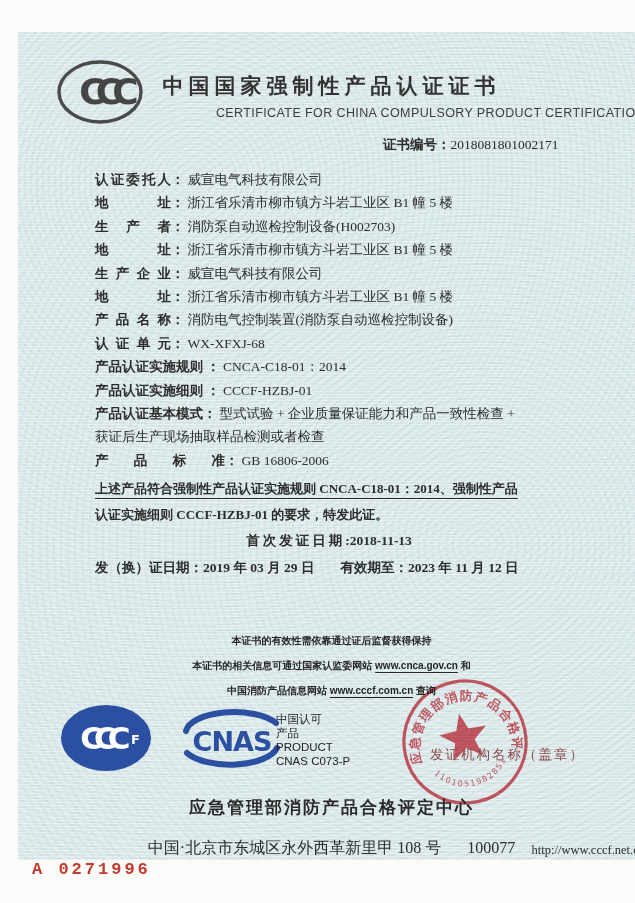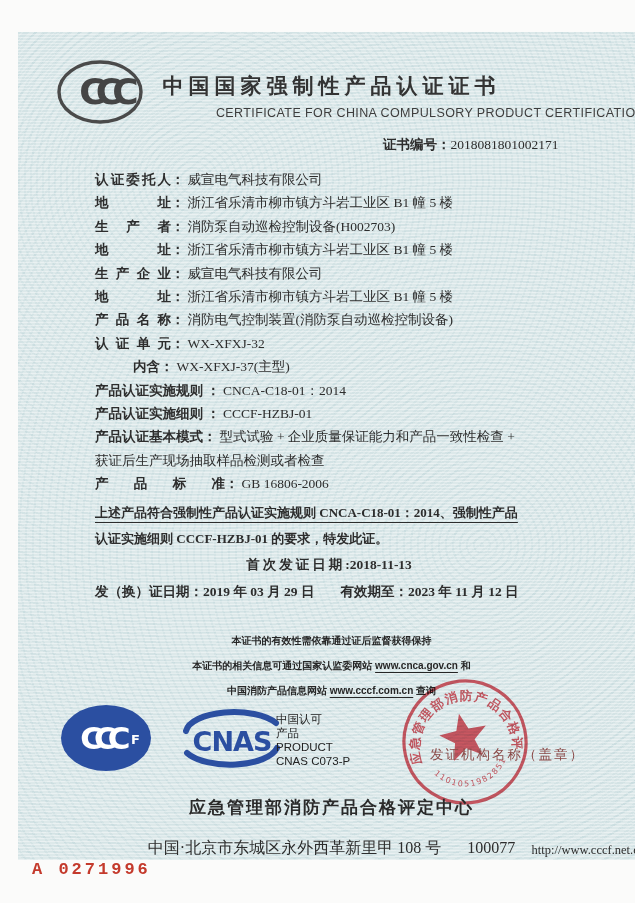--- a/index.html
+++ b/index.html
@@ -74,22 +74,21 @@
 
     <div class="body">
       <div>
           <div class="frow"><span class="flabel just">认证委托人</span><span class="fcolon">：</span><span class="fvalue">威宣电气科技有限公司</span></div>
           <div class="frow"><span class="flabel just">地址</span><span class="fcolon">：</span><span class="fvalue">浙江省乐清市柳市镇方斗岩工业区 B1 幢 5 楼</span></div>
           <div class="frow"><span class="flabel just">生产者</span><span class="fcolon">：</span><span class="fvalue">消防泵自动巡检控制设备(H002703)</span></div>
           <div class="frow"><span class="flabel just">地址</span><span class="fcolon">：</span><span class="fvalue">浙江省乐清市柳市镇方斗岩工业区 B1 幢 5 楼</span></div>
           <div class="frow"><span class="flabel just">生产企业</span><span class="fcolon">：</span><span class="fvalue">威宣电气科技有限公司</span></div>
           <div class="frow"><span class="flabel just">地址</span><span class="fcolon">：</span><span class="fvalue">浙江省乐清市柳市镇方斗岩工业区 B1 幢 5 楼</span></div>
           <div class="frow"><span class="flabel just">产品名称</span><span class="fcolon">：</span><span class="fvalue">消防电气控制装置(消防泵自动巡检控制设备)</span></div>
-          <div class="frow"><span class="flabel just">认证单元</span><span class="fcolon">：</span><span class="fvalue">WX-XFXJ-32</span></div>
-          <div class="frow indent"><span class="flabel">内含</span><span class="fcolon">：</span><span class="fvalue">WX-XFXJ-37(主型)</span></div>
+          <div class="frow"><span class="flabel just">认证单元</span><span class="fcolon">：</span><span class="fvalue">WX-XFXJ-68</span></div>
           <div class="frow"><span class="flabel">产品认证实施规则</span><span class="fcolon"> ：</span><span class="fvalue">CNCA-C18-01：2014</span></div>
           <div class="frow"><span class="flabel">产品认证实施细则</span><span class="fcolon"> ：</span><span class="fvalue">CCCF-HZBJ-01</span></div>
           <div class="frow"><span class="flabel">产品认证基本模式</span><span class="fcolon">：</span><span class="fvalue">型式试验 + 企业质量保证能力和产品一致性检查 +</span></div>
           <div class="frow cont"><span class="fvalue">获证后生产现场抽取样品检测或者检查</span></div>
           <div class="frow"><span class="flabel just wide">产品标准</span><span class="fcolon">：</span><span class="fvalue">GB 16806-2006</span></div>
         </div>
 
       <div class="statement">
         <div class="u">上述产品符合强制性产品认证实施规则 CNCA-C18-01：2014、强制性产品</div>
         <div>认证实施细则 CCCF-HZBJ-01 的要求，特发此证。</div>

